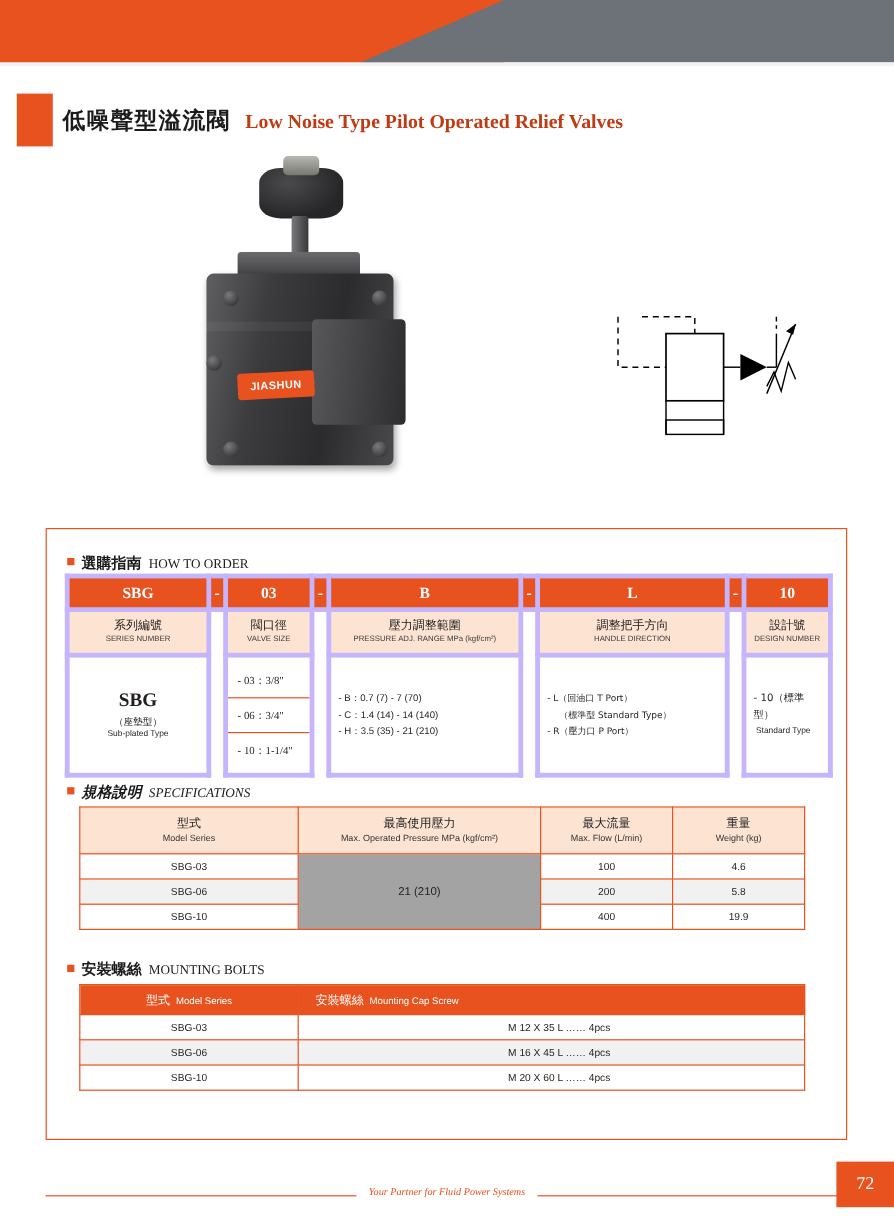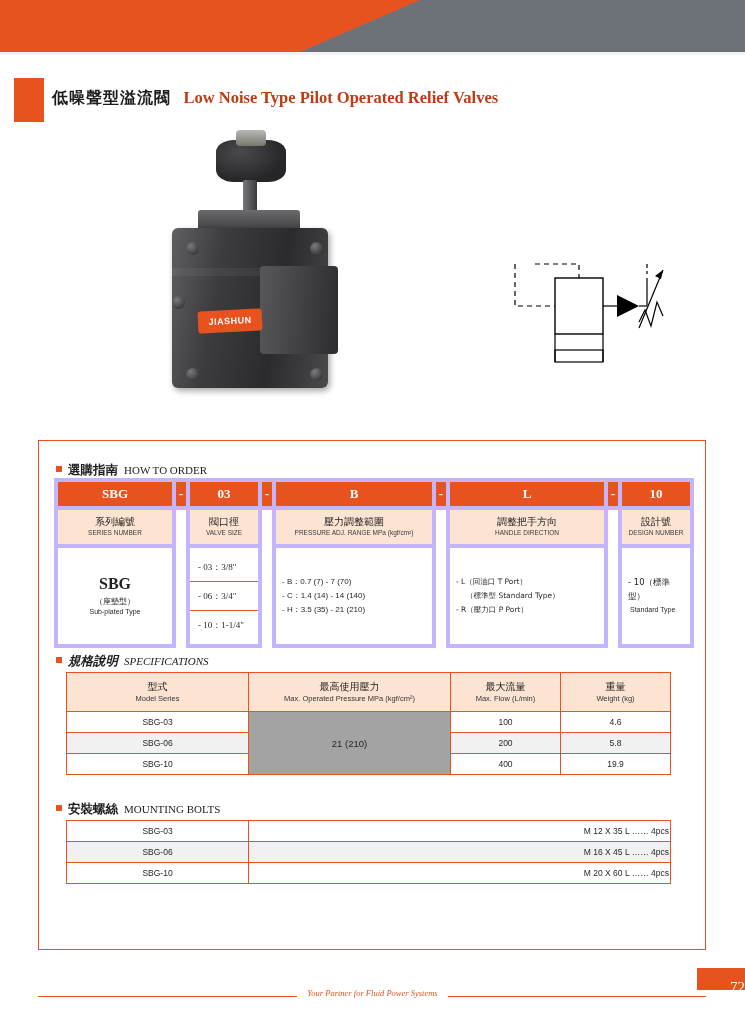--- a/index.html
+++ b/index.html
@@ -57,21 +57,21 @@
     width: 30px; height: 44px;
     background: #e8521e;
   }
   .title-row {
     position: absolute;
     left: 52px; top: 88px;
     white-space: nowrap;
   }
   .title-cn {
     font-family: "DejaVu Sans", sans-serif;
-    font-size: 16px;
+    font-size: 19px;
     font-weight: bold;
     color: #1c1c1c;
     letter-spacing: 1px;
   }
   .title-en {
     font-family: "Liberation Serif", serif;
     font-size: 16.5px;
     font-weight: bold;
     color: #c03a12;
     margin-left: 8px;
@@ -364,21 +364,21 @@
     font-size: 8px;
     margin-left: 5px;
   }
   .bolt-table td {
     height: 18px;
     font-size: 8.5px;
     text-align: center;
     background: #ffffff;
   }
   .bolt-table tr.alt td { background: #f1f1f1; }
-  .bolt-table td.left { text-align: right; padding-left: 14px; }
+  .bolt-table td.left { text-align: center; padding-left: 14px; }
 
   
   .footer-line {
     position: absolute;
     left: 38px; top: 996px;
     width: 668px; height: 1px;
     background: #e8521e;
   }
   .footer-text {
     position: absolute;
@@ -391,26 +391,26 @@
     color: #e8521e;
     background: transparent;
   }
   .footer-text span {
     background: #ffffff;
     padding: 0 10px;
   }
   .page-tab {
     position: absolute;
     right: 0; top: 968px;
-    width: 48px; height: 22px;
+    width: 48px; height: 38px;
     background: #e8521e;
     color: #ffffff;
     font-family: "Liberation Serif", serif;
     font-size: 15px;
-    text-align: right;
+    text-align: center;
     line-height: 38px;
   }
 </style>
 </head>
 <body>
 
 <div class="topbar">
   <div class="grey"></div>
   <div class="orange"></div>
   <div class="slant"></div>
@@ -598,20 +598,28 @@
 <div class="sec-head" style="left:56px; top:799px;">
   <span class="bullet"></span><span class="cn">安裝螺絲</span><span class="en">MOUNTING BOLTS</span>
 </div>
 
 <table class="bolt-table">
   <colgroup>
       <col style="width:182px">
       <col style="width:422px">
     </colgroup>
   <tbody>
+      <tr>
+    <th>
+      <span class="cn">型式</span><span class="en">Model Series</span>
+    </th>
+    <th style="text-align:left; padding-left:14px;">
+      <span class="cn">安裝螺絲</span><span class="en">Mounting Cap Screw</span>
+    </th>
+  </tr>
   <tr>
     <td>SBG-03</td>
     <td class="left">M 12 X 35 L …… 4pcs</td>
   </tr>
   <tr class="alt">
     <td>SBG-06</td>
     <td class="left">M 16 X 45 L …… 4pcs</td>
   </tr>
   <tr>
     <td>SBG-10</td>

